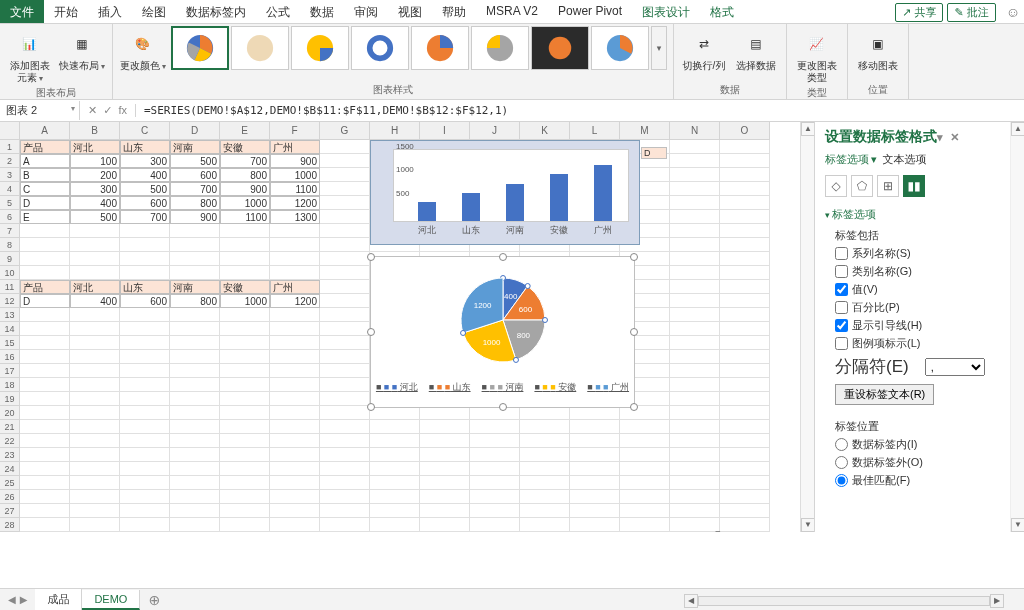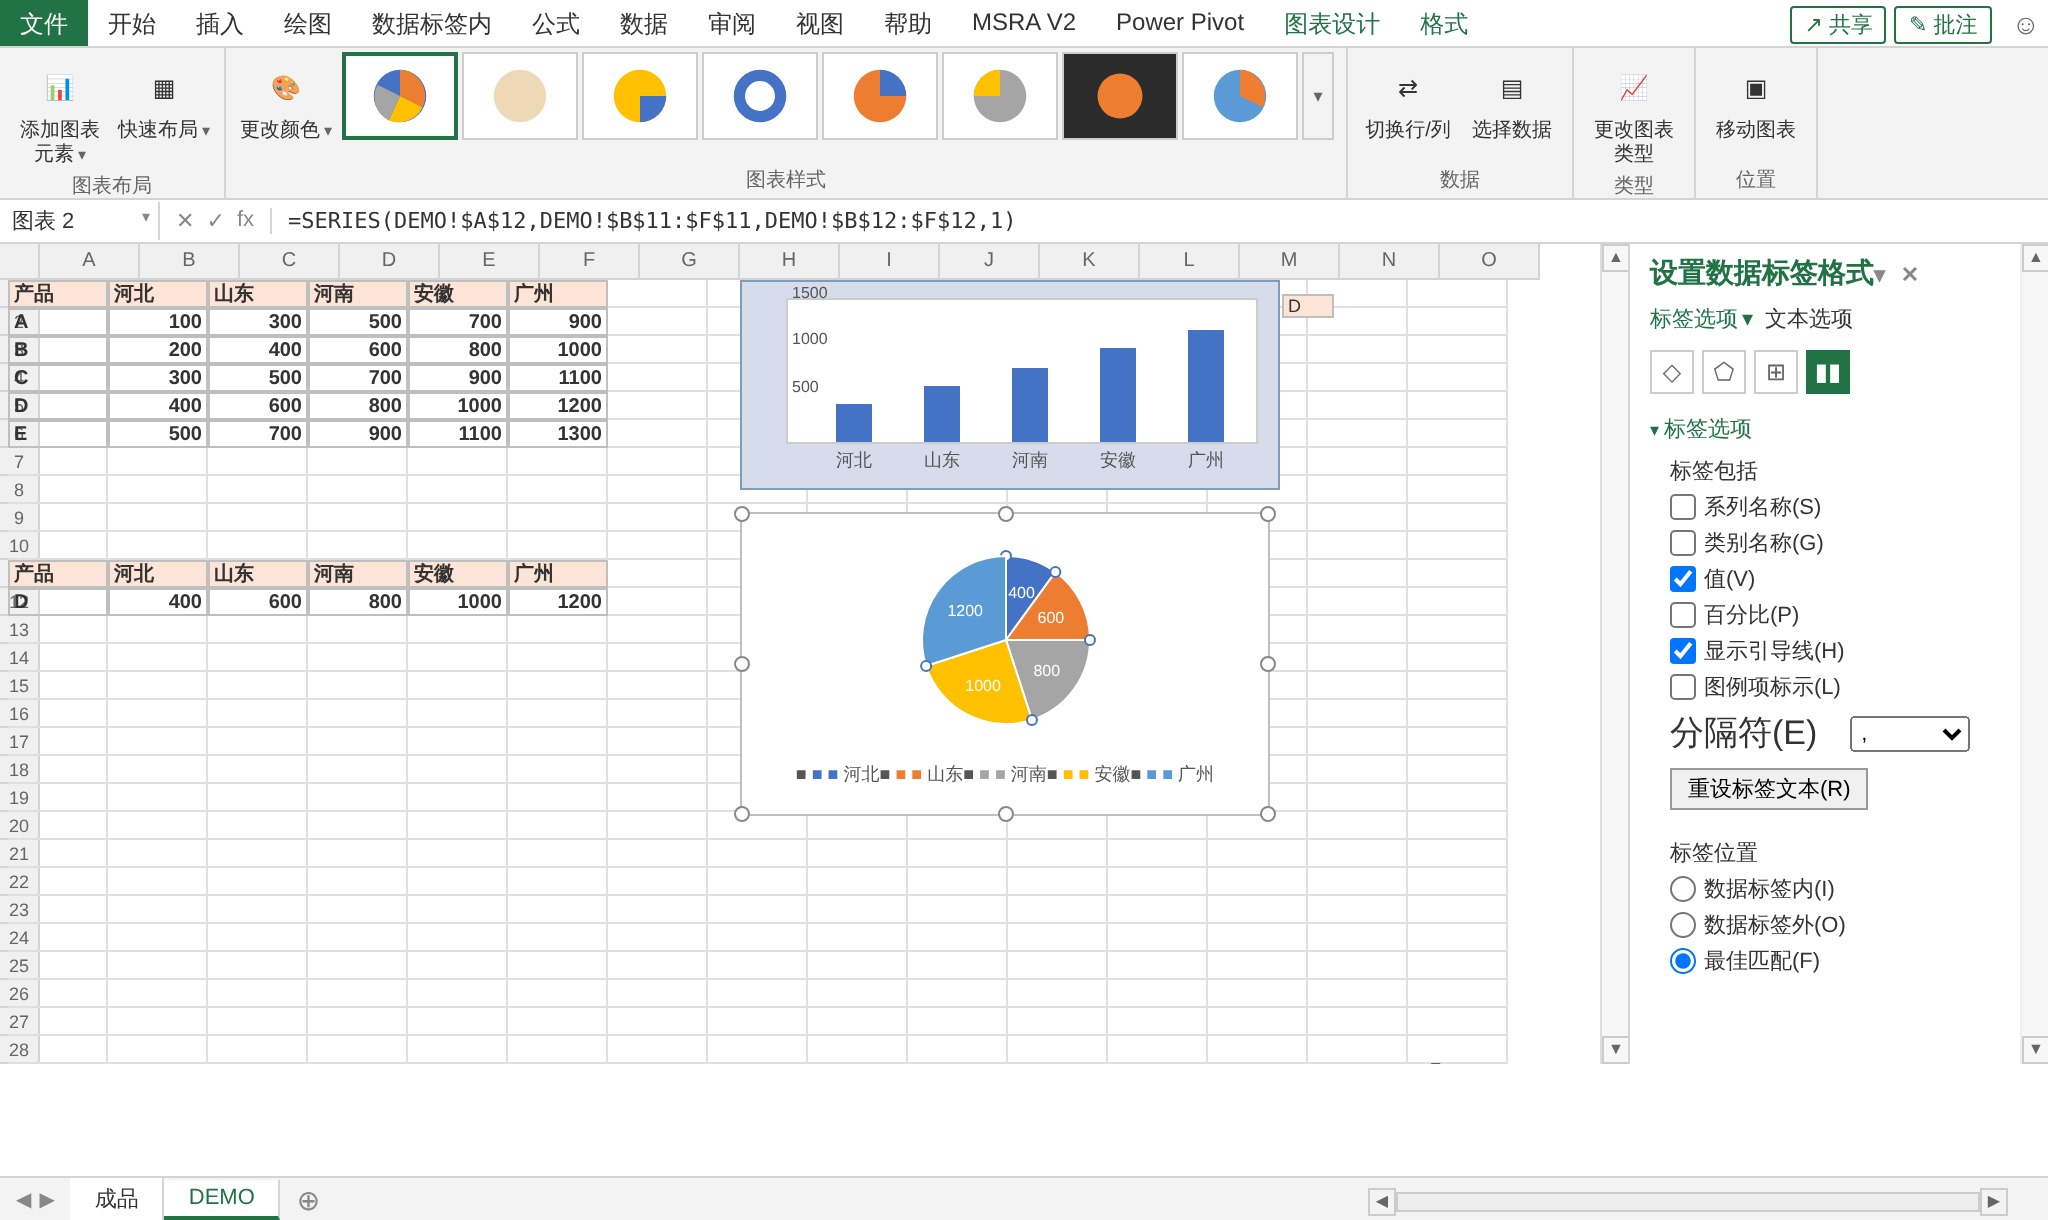--- a/index.html
+++ b/index.html
@@ -43,41 +43,41 @@
 .formula { flex: 1; padding: 2px 8px; font-size: 11px; font-family: Consolas, monospace; }
 
 
 .sheet-container { display: flex; height: 410px; }
 .sheet { flex: 1; position: relative; overflow: hidden; }
 .colhdrs { display: flex; position: absolute; top: 0; left: 20px; }
 .colhdr { width: 50px; height: 18px; background: #f0f0f0; border-right: 1px solid #d4d4d4; border-bottom: 1px solid #d4d4d4; text-align: center; font-size: 10px; color: #666; line-height: 18px; }
 .corner { position: absolute; top: 0; left: 0; width: 20px; height: 18px; background: #f0f0f0; border-right: 1px solid #d4d4d4; border-bottom: 1px solid #d4d4d4; }
 .rowhdrs { position: absolute; left: 0; top: 18px; }
 .rowhdr { width: 20px; height: 14px; background: #f0f0f0; border-right: 1px solid #d4d4d4; border-bottom: 1px solid #d4d4d4; text-align: center; font-size: 9px; color: #666; line-height: 14px; }
-.cells { position: absolute; left: 4px; top: 18px; font-weight: bold; }
+.cells { position: absolute; left: 20px; top: 18px; }
 .row { display: flex; }
 .cell { width: 50px; height: 14px; border-right: 1px solid #e0e0e0; border-bottom: 1px solid #e0e0e0; font-size: 10px; line-height: 14px; padding: 0 2px; overflow: hidden; text-align: right; }
 .cell.txt { text-align: left; }
 .cell.hdr { background: #fce4d6; text-align: left; border: 1px solid #bfbfbf; }
 .cell.bord { border: 1px solid #bfbfbf; }
 
 
 .barchart { position: absolute; left: 370px; top: 18px; width: 270px; height: 105px; background: #d6dceb; border: 1px solid #7f9db9; }
 .barchart-inner { position: absolute; left: 22px; top: 8px; right: 10px; bottom: 22px; background: #fff; border: 1px solid #ccc; }
 .ylabel { position: absolute; left: 2px; font-size: 8px; color: #555; }
 .xcat { position: absolute; bottom: 4px; font-size: 9px; color: #555; width: 32px; text-align: center; }
 .bar { position: absolute; bottom: 0; width: 18px; background: #4472c4; }
 .d-cell { position: absolute; top: 6px; right: -28px; width: 26px; height: 12px; background: #fce4d6; font-size: 9px; text-align: left; padding-left: 2px; border: 1px solid #bfbfbf; }
 
 
 .piechart { position: absolute; left: 370px; top: 134px; width: 265px; height: 152px; background: #fff; border: 1px solid #bfbfbf; }
 .handle { position: absolute; width: 8px; height: 8px; background: #fff; border: 1px solid #888; border-radius: 50%; }
 .pie-svg { display: block; margin: 8px auto 0; }
 .slice-lbl { font-size: 8px; fill: #fff; text-anchor: middle; }
-.legend { display: flex; justify-content: center; gap: 0; font-size: 9px; color: #555; margin-top: 6px; }
+.legend { display: flex; justify-content: center; gap: 11px; font-size: 9px; color: #555; margin-top: 6px; text-decoration: underline; }
 .legend span::before { content: "■ "; }
 
 
 .cursor { position: absolute; left: 713px; top: 404px; font-size: 16px; pointer-events: none; }
 
 
 .taskpane { width: 210px; border-left: 1px solid #d4d4d4; padding: 6px 10px; background: #fff; position: relative; height: 410px; overflow-y: auto; }
 .tp-title { color: #217346; font-size: 14px; font-weight: 700; margin-bottom: 6px; display:flex; justify-content:flex-start; }
 .tp-close { color: #888; cursor: pointer; font-size: 11px; }
 .tp-tabs { display: flex; align-items: center; gap: 6px; margin-bottom: 8px; font-size: 11px; }

